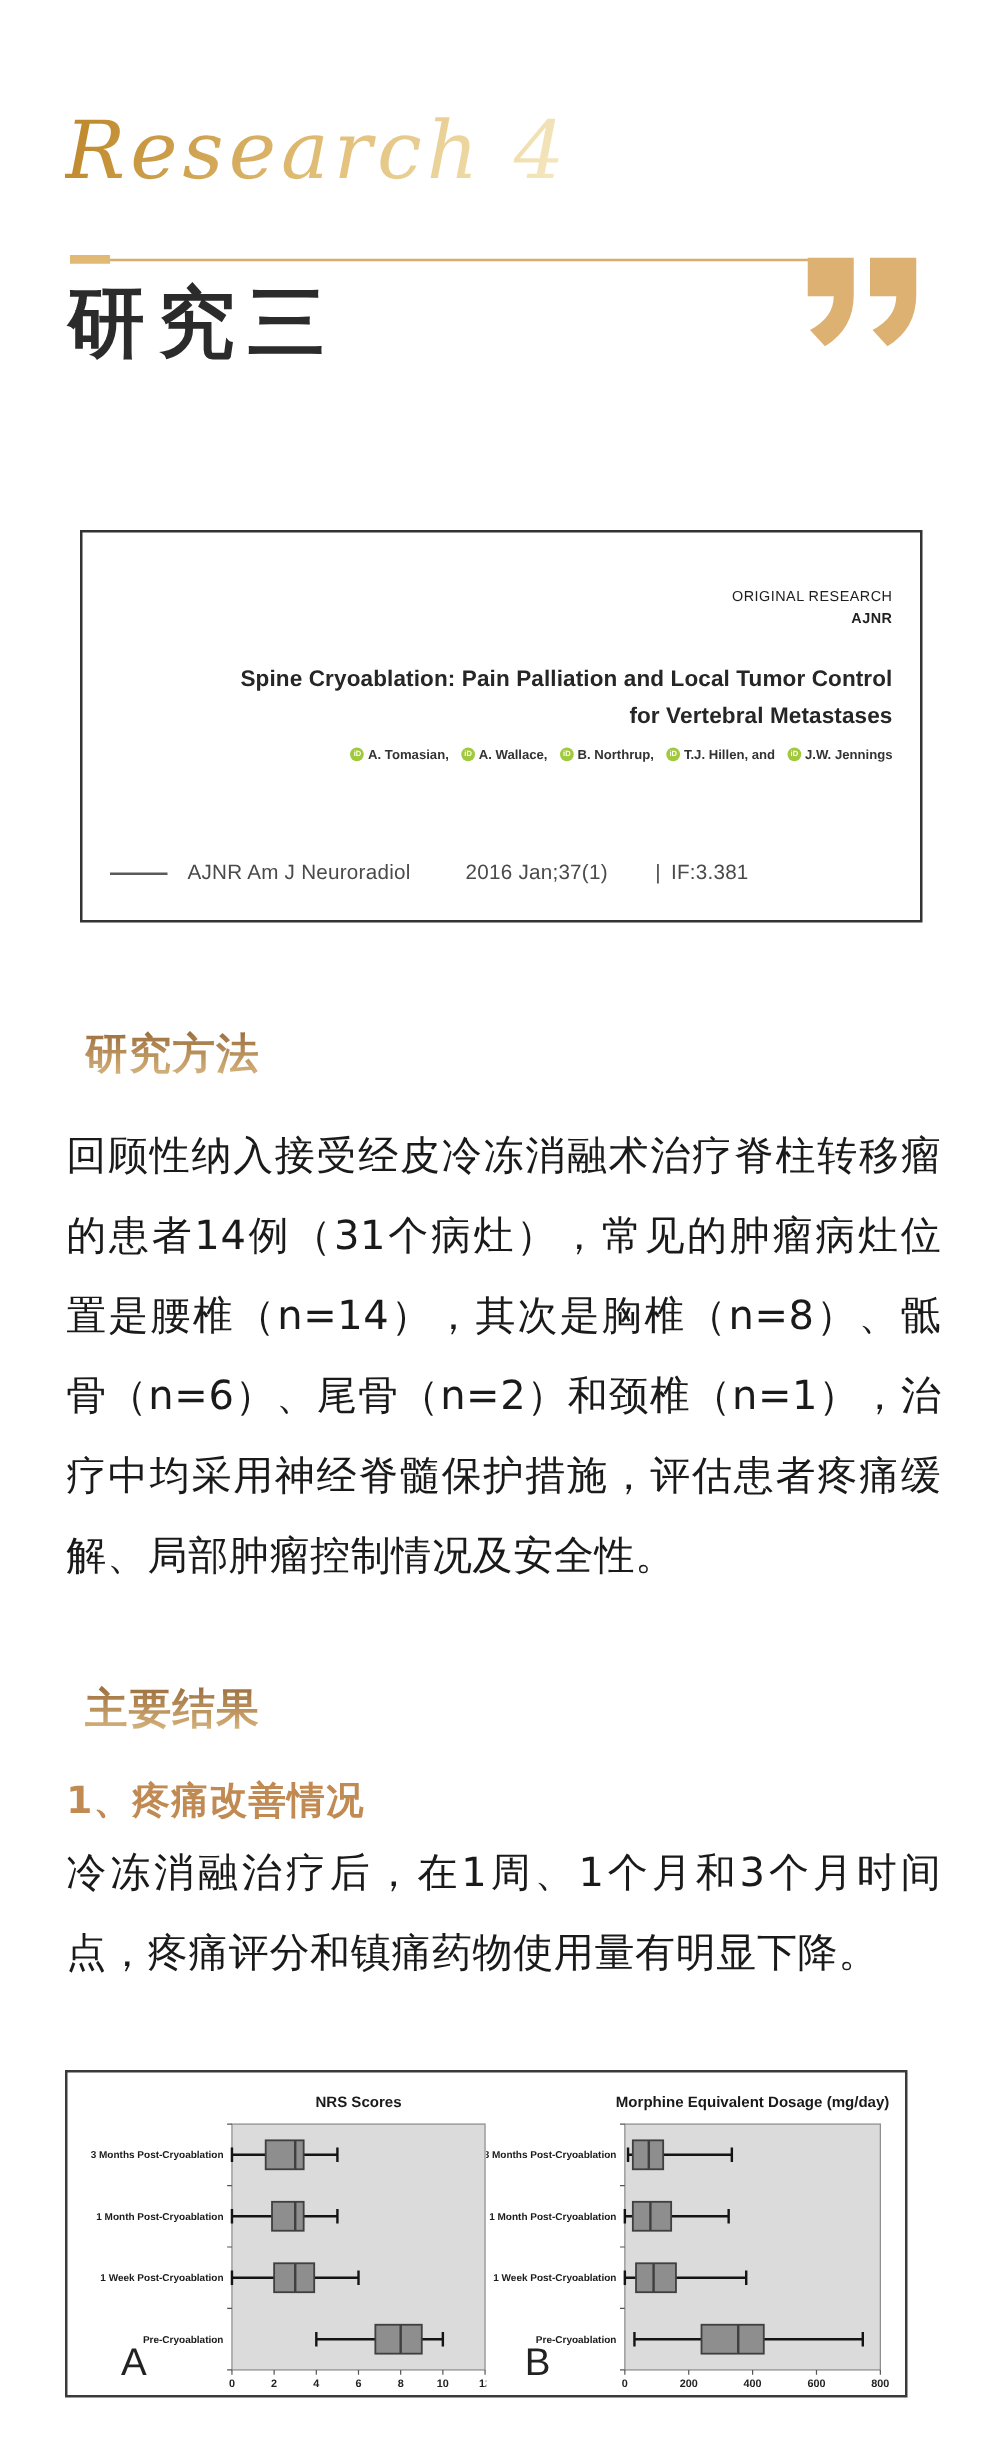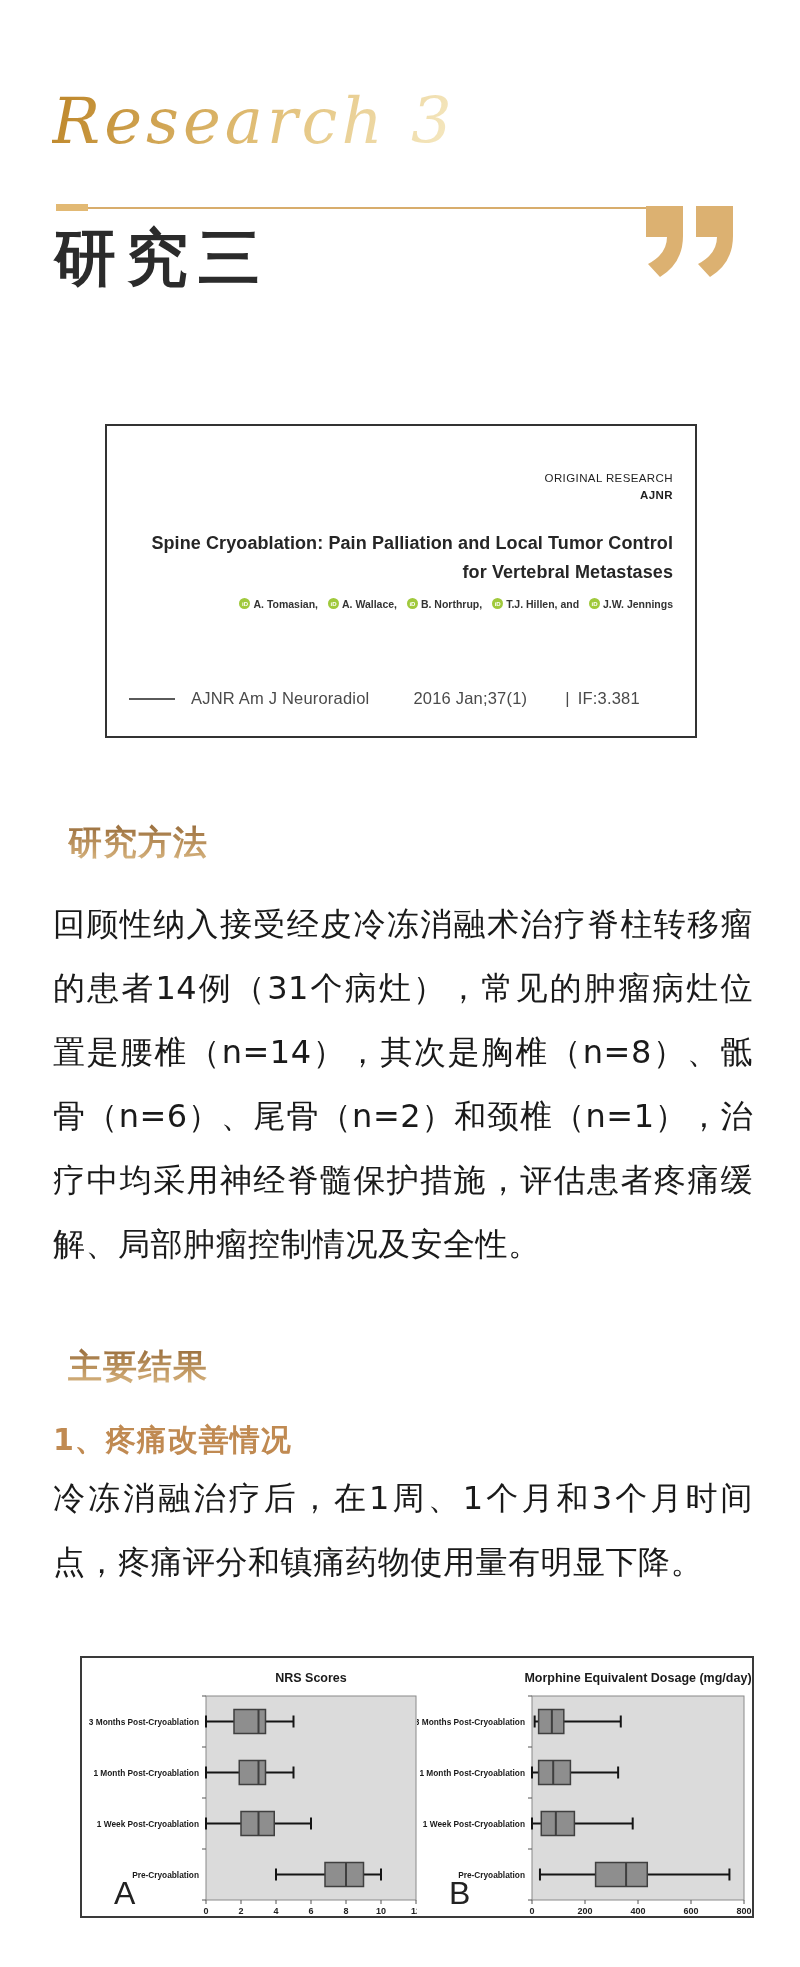--- a/index.html
+++ b/index.html
@@ -13,22 +13,22 @@
     -webkit-background-clip:text;background-clip:text;color:transparent;}
   .divider{position:absolute;left:56px;top:204px;width:594px;display:flex;align-items:center;}
   .divider .dash{width:32px;height:7px;background:#e2b974;flex:0 0 auto;}
   .divider .line{height:2px;background:#d8ad6c;flex:1 1 auto;}
   .quote-svg{position:absolute;left:646px;top:206px;}
   .cn-title{position:absolute;left:54px;top:216px;margin:0;
     font-family:Liberation Sans, sans-serif;font-weight:700;font-size:62px;letter-spacing:10px;
     color:#2b2b2b;}
 
   
-  .card{position:absolute;left:64px;top:424px;width:592px;height:314px;box-sizing:border-box;
-    border:2px solid #333;background:#fff;padding:18px 22px;margin-left:41px;}
+  .card{position:absolute;left:64px;top:424px;width:674px;height:314px;box-sizing:border-box;
+    border:2px solid #333;background:#fff;padding:18px 22px;}
   .kicker{margin-top:26px;text-align:right;font-size:11.5px;line-height:1.45;
     letter-spacing:.4px;color:#1f1f1f;}
   .kicker .spine{font-weight:700;}
   .ptitle{margin-top:26px;text-align:right;font-size:18px;font-weight:700;line-height:1.6;
     color:#262626;letter-spacing:.1px;}
   .authors{margin-top:9px;text-align:right;font-size:10.5px;color:#333;font-weight:600;}
   .author{display:inline-flex;align-items:center;margin-left:7px;white-space:nowrap;}
   .orcid{display:inline-flex;align-items:center;justify-content:center;width:11px;height:11px;
     border-radius:50%;background:#a0c93c;color:#fff;font-size:6px;font-weight:700;
     margin-right:3px;flex:0 0 auto;}
@@ -48,30 +48,30 @@
   .h-results{top:1332px;}
   .gold-sub{position:absolute;left:53px;top:1420px;margin:0;font-size:30px;font-weight:700;
     color:#c08a52;letter-spacing:1px;font-family:"DejaVu Sans","Liberation Sans",sans-serif;}
   .body-para{position:absolute;left:53px;width:700px;margin:0;font-size:32px;line-height:64px;
     color:#1a1a1a;letter-spacing:.5px;text-align:justify;
     font-family:"DejaVu Sans","Liberation Sans",sans-serif;font-weight:400;}
   .p1{top:892px;}
   .p2{top:1466px;}
 
   
-  .figure{position:absolute;left:80px;top:1656px;width:674px;height:262px;box-sizing:border-box;
-    border:2px solid #3a3a3a;background:#fff;display:flex;align-items:flex-start;padding:2px 0;}
+  .figure{position:absolute;left:52px;top:1656px;width:674px;height:262px;box-sizing:border-box;
+    border:2px solid #3a3a3a;background:#fff;display:flex;align-items:flex-start;padding:2px 12px;}
   .figure svg{display:block;}
 </style>
 </head>
 <body>
 
 <div class="page">
 
-  <div class="script-title">Research 3</div>
+  <div class="script-title">Research 4</div>
 
   <div class="divider">
     <span class="dash"></span>
     <span class="line"></span>
   </div>
 
   <svg class="quote-svg" width="92" height="76" viewBox="0 0 92 76">
     <path fill="#dcb171" d="M0,0 H37 V30 Q37,57 14,71 L2,58 Q21,48 21,31 H0 Z"></path>
     <path fill="#dcb171" d="M50,0 H87 V30 Q87,57 64,71 L52,58 Q71,48 71,31 H50 Z"></path>
   </svg>

